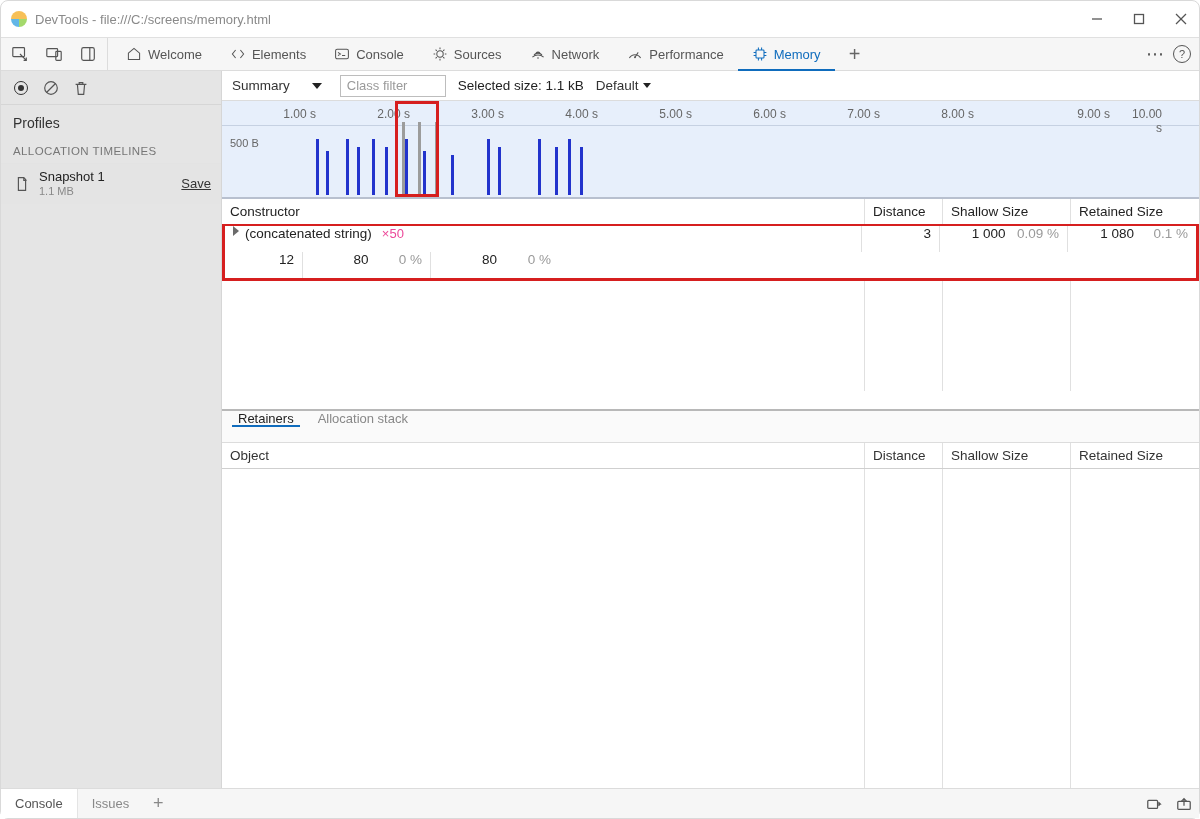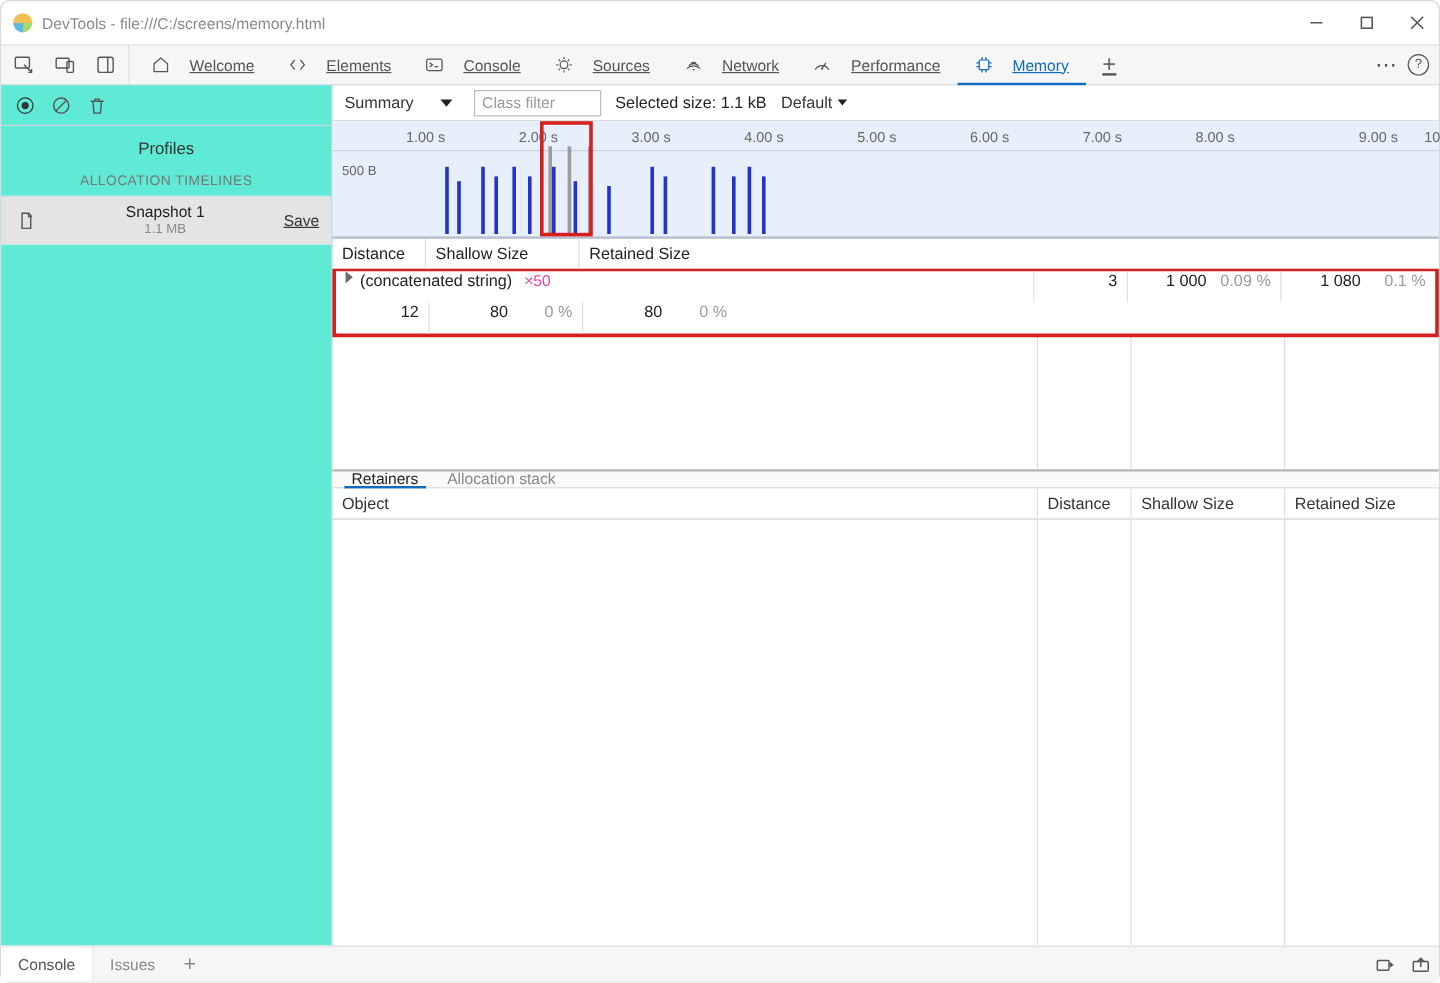--- a/index.html
+++ b/index.html
@@ -13,33 +13,33 @@
   .winbtns { display: flex; gap: 26px; align-items:center; }
   .winbtn { width: 16px; height: 16px; display:flex; align-items:center; justify-content:center; color:#555; }
   .winbtn svg { width: 12px; height: 12px; stroke: #555; stroke-width:1.3; fill:none; }
 
   
   .tabstrip { height: 34px; border-top: 1px solid #e0e0e0; border-bottom: 1px solid #dcdcdc; background: #f6f6f6; display: flex; align-items: stretch; }
   .tabstrip .leftctl { display:flex; align-items:center; border-right:1px solid #dcdcdc; padding:0 2px; }
   .iconbtn { width: 34px; height: 34px; display:flex; align-items:center; justify-content:center; color:#555;}
   .iconbtn svg { width:18px; height:18px; stroke:#555; stroke-width:1.3; fill:none; }
   .tabs { display: flex; align-items: stretch; flex:1; padding-left:4px;}
-  .tab { display:flex; align-items:center; gap:16px; padding: 0 14px; color:#555; cursor:default; position:relative;text-decoration:underline;}
+  .tab { display:flex; align-items:center; gap:6px; padding: 0 14px; color:#555; cursor:default; position:relative;}
   .tab.active { color:#0f6cbd; }
   .tab.active::after { content:""; position:absolute; left:0; right:0; bottom:-1px; height:2px; background:#0f6cbd; }
   .tab svg { width:16px; height:16px; stroke:currentColor; stroke-width:1.3; fill:none; }
   .rightctl { display:flex; align-items:center; padding-right:8px; gap:8px;}
   .dots { font-size:18px; line-height:1; color:#555; letter-spacing:1px;}
   .help-circle { width:18px;height:18px;border:1.3px solid #555;border-radius:50%; display:flex;align-items:center;justify-content:center;font-size:11px;color:#555;}
 
   
   .body { flex:1; display:flex; min-height:0; }
   
   
-  .sidebar { width: 276px; background:#5eead4; border-right:1px solid #d6d6d6; display:flex; flex-direction:column;text-align:center; }
+  .sidebar { width: 221px; background:#e5e5e5; border-right:1px solid #d6d6d6; display:flex; flex-direction:column; }
   .sidebar-top { height:34px; border-bottom:1px solid #d6d6d6; display:flex; align-items:center; padding:0 6px; gap:2px;}
   .rec { width:14px;height:14px;border:1.5px solid #333;border-radius:50%; position:relative;}
   .rec::after{content:"";position:absolute;inset:3px;border-radius:50%;background:#333;}
   .sidebar-top .iconbtn { width:28px; }
   .sb-section { padding:10px 12px 8px; color:#333; }
   .sb-section-h { font-size:14px; }
   .sb-subhead { padding:6px 12px 6px; font-size:11.5px; letter-spacing:0.4px; color:#777; border-bottom:1px solid #e3e3e3;}
   .snapshot { display:flex; align-items:center; padding:6px 10px; background:#e4e4e4;}
   .snapshot .sicon { width:22px; height:22px; display:flex;align-items:center;justify-content:center;}
   .snapshot .sicon svg{width:18px;height:18px;stroke:#555;stroke-width:1.3;fill:none;}
@@ -83,21 +83,21 @@
   .triangle-r { display:inline-block;width:0;height:0;border-top:5px solid transparent;border-bottom:5px solid transparent;border-left:6px solid #6b6b6b; margin-right:6px;}
   .cname { color:#222;}
   .mult{ color:#ec4899; margin-left:10px; font-size:13px;}
   .num { text-align:right; justify-content:flex-end; color:#222;}
   .pct { color:#9a9a9a; margin-left:6px; width:48px; text-align:right; display:inline-block;}
   .szv { width:58px; text-align:right; display:inline-block;}
   .savebtn { position:absolute; right:6px; top:3px; height:22px; background:#dddddd; border:1px solid #bfbfbf; padding:0 10px; font-size:13px; display:flex;align-items:center;}
   .row2-wrap{position:relative;}
   
   
-  .lower-tabs { height:16px; border-top:2px solid #b8b8b8; border-bottom:1px solid #dcdcdc; background:#fafafa; display:flex; align-items:flex-end; padding-left:4px;}
+  .lower-tabs { height:34px; border-top:2px solid #b8b8b8; border-bottom:1px solid #dcdcdc; background:#fafafa; display:flex; align-items:flex-start; padding-left:4px;margin-top:18px;}
   .ltab { padding:0 12px; display:flex; align-items:center; color:#888; position:relative;}
   .ltab.active { color:#222;}
   .ltab.active::after{content:"";position:absolute;left:6px;right:6px;bottom:-1px;height:2px;background:#0f6cbd;}
   
   .lower-head { height:26px; border-bottom:1px solid #cfcfcf; display:flex; align-items:stretch; font-size:13.5px;}
   .lower-head .col{display:flex;align-items:center;padding:0 8px;}
   .lower-body {flex:1;}
 
   
   .statusbar{ height:30px; border-top:1px solid #dcdcdc; background:#f6f6f6; display:flex; align-items:stretch; }
@@ -307,20 +307,21 @@
           <div class="vbar" style="left:276px;height:48px"></div>
           <div class="vbar" style="left:316px;height:56px"></div>
           <div class="vbar" style="left:333px;height:48px"></div>
           <div class="vbar" style="left:346px;height:56px"></div>
           <div class="vbar" style="left:358px;height:48px"></div>
         </div>
         <div class="sel-region" style="left:173px"></div>
       </div>
 
       <div class="grid-head">
+        <div class="col col-constr">Constructor</div>
         <div class="col col-dist">Distance</div>
         <div class="col col-sh">Shallow Size</div>
         <div class="col col-ret">Retained Size</div>
       </div>
 
       <div class="rows-area">
         <div class="row">
           <div class="col col-constr">
               <span class="triangle-r"></span>
               <span class="cname">(concatenated string)</span>

